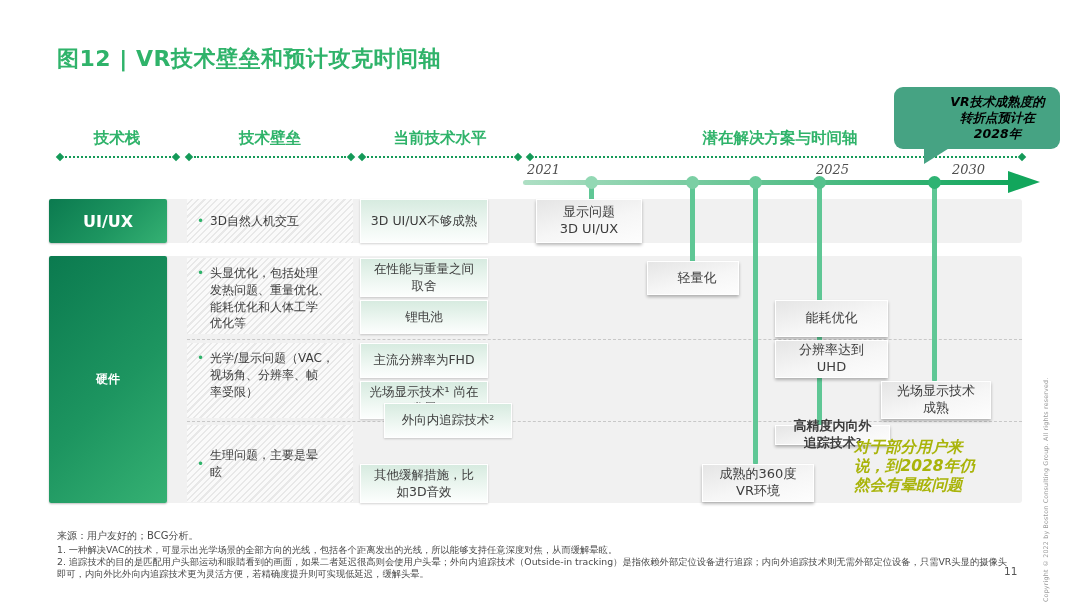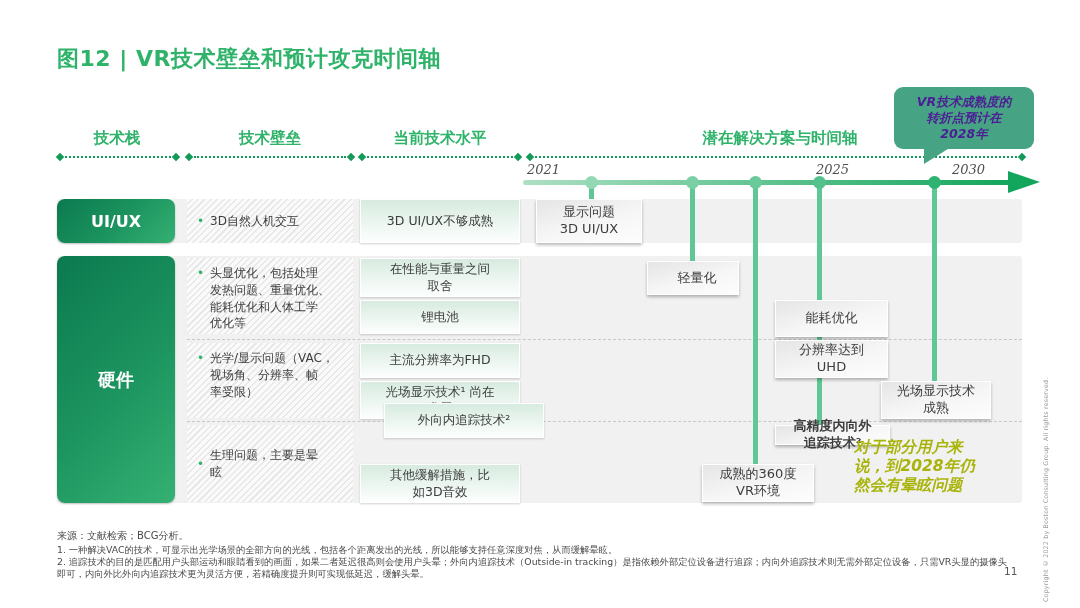--- a/index.html
+++ b/index.html
@@ -23,47 +23,47 @@
   .tl-bar{position:absolute;left:523px;top:180px;width:487px;height:5px;border-radius:3px;
           background:linear-gradient(90deg,var(--tl-light,#aedfc4),var(--tl-dark,#12a65c));z-index:2;}
   .tl-arrow{position:absolute;left:1008px;top:171px;width:0;height:0;
             border-left:32px solid var(--tl-dark,#12a65c);
             border-top:11px solid transparent;border-bottom:11px solid transparent;z-index:2;}
   .node{position:absolute;top:176px;width:13px;height:13px;border-radius:50%;z-index:3;}
   .stem{position:absolute;width:5px;background:#5fc795;border-radius:2px;z-index:1;}
   .year{position:absolute;top:162px;font-family:"DejaVu Serif","Liberation Serif",serif;
         font-style:italic;font-size:13px;color:#4f4f4f;z-index:2;}
 
-  .stack{position:absolute;left:57px;width:118px;z-index:2;border-radius:8px;
+  .stack{position:absolute;left:49px;width:118px;z-index:2;border-radius:2px;
          background:linear-gradient(135deg,#0b7a4f 0%,#1d9560 55%,#35b173 100%);
          color:#fff;font-weight:bold;display:flex;align-items:center;justify-content:center;
          box-shadow:0 1px 2px rgba(0,0,0,.25);}
 
   .barrier{position:absolute;left:187px;width:166px;z-index:2;box-sizing:border-box;
            background:repeating-linear-gradient(135deg,#fafafa 0 3px,#e8e8e8 3px 4.5px);
            display:flex;padding:7px 6px 6px 10px;font-size:12px;color:#3d3d3d;line-height:1.4;}
   .barrier.vc{align-items:center;}
   .bullet{color:var(--accent-green,#2fb36a);margin-right:6px;font-size:12px;line-height:1.4;}
 
-  .current{position:absolute;left:360px;width:160px;z-index:2;box-sizing:border-box;
+  .current{position:absolute;left:360px;width:128px;z-index:2;box-sizing:border-box;
            background:linear-gradient(180deg,#d7ebe0 0%,#f2f9f5 70%,#fcfefd 100%);
            border:1px solid #fff;box-shadow:0 1px 2px rgba(0,0,0,.18);
            display:flex;align-items:center;justify-content:center;text-align:center;
            font-size:12.5px;color:#3d3d3d;line-height:1.3;}
 
   .sol{position:absolute;z-index:2;box-sizing:border-box;
        background:linear-gradient(165deg,#e5e5e5 0%,#f6f6f6 55%,#fdfdfd 100%);
        border:1px solid #fff;box-shadow:0 2px 3px rgba(0,0,0,.28);
        display:flex;align-items:center;justify-content:center;text-align:center;
        font-size:13px;color:#3d3d3d;line-height:1.3;}
 
-  .callout{position:absolute;left:894px;top:87px;width:140px;height:62px;z-index:4;
-           background:var(--bubble-green,#46a383);border-radius:9px;color:#4c1d95;
+  .callout{position:absolute;left:894px;top:87px;width:125px;height:62px;z-index:4;
+           background:var(--bubble-green,#46a383);border-radius:9px;color:#000000;
            font-style:italic;font-weight:bold;font-size:12.5px;line-height:1.3;
-           display:flex;align-items:center;justify-content:center;text-align:center;}
+           display:flex;align-items:center;justify-content:center;text-align:center;padding-left:41px;}
   .tail{position:absolute;left:924px;top:147px;width:0;height:0;z-index:4;
         border-top:17px solid var(--bubble-green,#46a383);border-right:27px solid transparent;}
 
   .annotation{position:absolute;left:854px;top:438px;width:140px;z-index:3;
               color:var(--annotation-yellow,#a9b40a);font-size:15.5px;font-weight:bold;
               font-style:italic;line-height:1.24;}
 
   .footnote{position:absolute;left:57px;color:#4a4a4a;}
   .fn-source{top:529px;font-size:10px;}
   .fn-1{top:544px;font-size:9.3px;}
@@ -122,21 +122,21 @@
   <div class="stem" style="left:753px;top:184px;height:281px;"></div>
   <div class="stem" style="left:817px;top:184px;height:242px;"></div>
   <div class="stem" style="left:932px;top:184px;height:198px;"></div>
   <div class="node" style="left:585px;background:#93d8b4;"></div>
   <div class="node" style="left:686px;background:#7bcfa4;"></div>
   <div class="node" style="left:749px;background:#6aca9a;"></div>
   <div class="node" style="left:813px;background:#55c28d;"></div>
   <div class="node" style="left:928px;background:#2fb373;"></div>
 
   <div class="stack" style="top:199px;height:44px;font-size:16px;">UI/UX</div>
-  <div class="stack" style="top:256px;height:247px;font-size:18px;">硬件</div>
+  <div class="stack" style="top:256px;height:247px;font-size:12px;">硬件</div>
 
   <div class="barrier vc" style="top:199px;height:44px;">
       <span class="bullet">•</span>
       <span class="pre">3D自然人机交互</span>
     </div>
   <div class="barrier" style="top:258px;height:76px;">
       <span class="bullet">•</span>
       <span class="pre">头显优化，包括处理
 发热问题、重量优化、
 能耗优化和人体工学
@@ -208,19 +208,19 @@
 
   <div class="callout pre">VR技术成熟度的
 转折点预计在
 2028年</div>
   <div class="tail"></div>
 
   <div class="annotation pre">对于部分用户来
 说，到2028年仍
 然会有晕眩问题</div>
 
-  <div class="footnote fn-source">来源：文献检索；BCG分析。</div>
+  <div class="footnote fn-source">来源：用户友好的；BCG分析。</div>
   <div class="footnote fn-1">1. 一种解决VAC的技术，可显示出光学场景的全部方向的光线，包括各个距离发出的光线，所以能够支持任意深度对焦，从而缓解晕眩。</div>
   <div class="footnote fn-2">2. 追踪技术的目的是匹配用户头部运动和眼睛看到的画面，如果二者延迟很高则会使用户头晕；外向内追踪技术（Outside-in tracking）是指依赖外部定位设备进行追踪；内向外追踪技术则无需外部定位设备，只需VR头显的摄像头即可，内向外比外向内追踪技术更为灵活方便，若精确度提升则可实现低延迟，缓解头晕。</div>
   <div class="pagenum">11</div>
   <div class="copyright">Copyright © 2022 by Boston Consulting Group. All rights reserved.</div>
 
 </div>
 
 </body></html>

